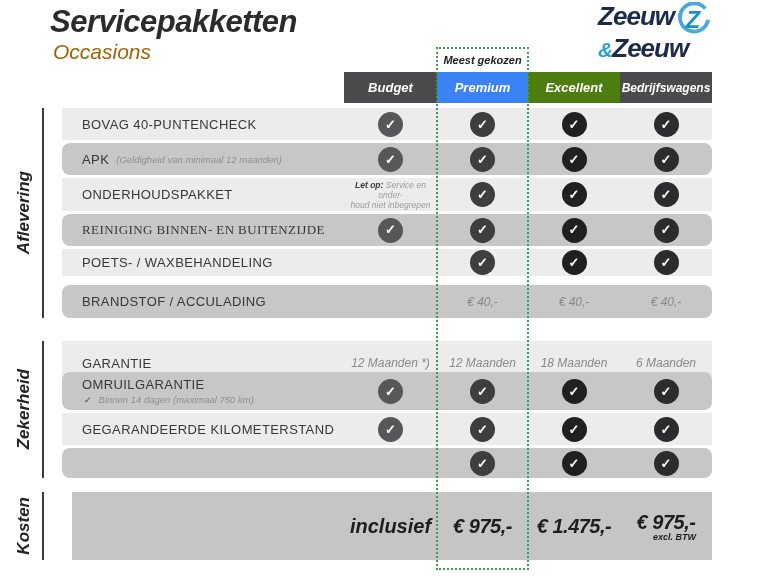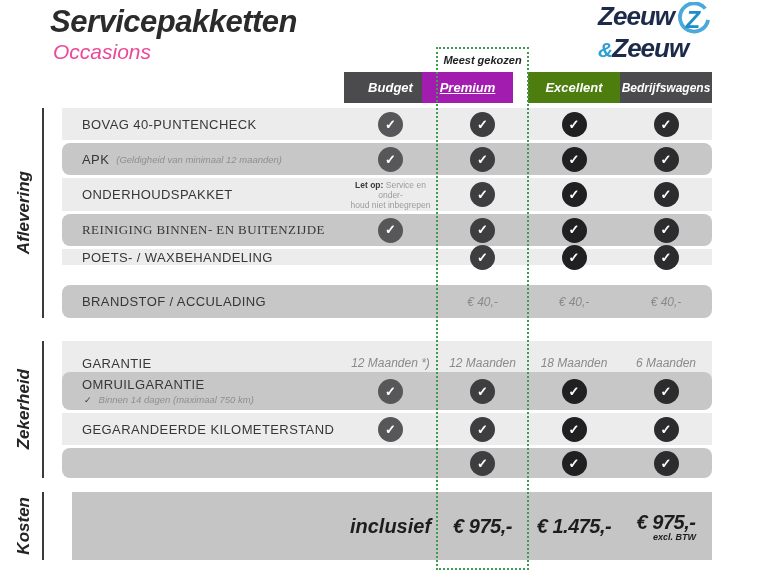--- a/index.html
+++ b/index.html
@@ -1,34 +1,34 @@
 <!DOCTYPE html>
 <html><head>
 <meta charset="utf-8">
 <style>
   * { margin:0; padding:0; box-sizing:border-box; }
   body { background:#fff; font-family:"Liberation Sans", sans-serif; }
   #page { position:relative; width:768px; height:576px; background:#fff; overflow:hidden; }
 
   
   .title { position:absolute; left:50px; top:4px; font-size:31px; font-weight:bold; font-style:italic; color:#2b2b2b; letter-spacing:-0.5px; }
-  .subtitle { position:absolute; left:53px; top:40px; font-size:21px; font-style:italic; color:#ec4899; }
+  .subtitle { position:absolute; left:53px; top:40px; font-size:21px; font-style:italic; color:#a16207; }
 
   
   .logo { position:absolute; right:58px; top:4px; line-height:24px; white-space:nowrap; }
   .logo .l1, .logo .l2 { font-size:26px; font-weight:bold; font-style:italic; color:#1c2b4a; letter-spacing:-1px; }
   .logo .amp { color:#2d9fd8; font-size:21px; }
   .logo .row1 { display:flex; align-items:flex-start; }
   .logo svg { margin-left:2px; margin-top:-2px; }
 
   
   .colhead { position:absolute; top:72px; height:31px; display:flex; align-items:center; justify-content:center;
              color:#fff; font-weight:bold; font-style:italic; font-size:13px; }
   .h-budget { left:344px; width:93px; background:#4b4b4d; }
-  .h-premium { left:422px; width:91px; background:#a21caf;text-decoration:underline; }
+  .h-premium { left:437px; width:91px; background:#3b82f6; }
   .h-excellent { left:528px; width:92px; background:#4d7c0f; }
   .h-bedrijfs { left:620px; width:92px; background:#4b4b4d; font-size:12px; }
 
   
   .premium-outline { position:absolute; left:436px; top:47px; width:93px; height:523px;
                      border:2px dotted #3f9b4f; pointer-events:none; z-index:6; }
   .badge { position:absolute; left:438px; top:49px; width:89px; height:22px; background:#fff; z-index:7;
            display:flex; align-items:center; justify-content:center;
            font-size:11px; font-weight:bold; font-style:italic; color:#222; }
 
@@ -56,21 +56,21 @@
   .c2 { left:466px; width:92px; }
   .c3 { left:558px; width:92px; }
   .tick { width:25px; height:25px; border-radius:50%; color:#fff; font-size:13px; font-weight:bold;
           display:flex; align-items:center; justify-content:center; }
   .c0 .tick { background:#57575a; }
   .c1 .tick { background:#3e3e40; }
   .c2 .tick { background:#202022; }
   .c3 .tick { background:#2c2c2e; }
   .cell.txt { font-size:12px; font-style:italic; color:#8a8a8a; }
 
-  .letop { font-size:8.5px; color:#9b9b9b; text-align:center; line-height:10px; }
+  .letop { font-size:8.5px; font-style:italic; color:#9b9b9b; text-align:center; line-height:10px; }
   .letop b { color:#3a3a3a; }
 
   
   .kosten-bar { position:absolute; left:72px; top:492px; width:640px; height:68px; background:#c5c5c6; }
   .price-cell { position:absolute; top:0; bottom:0; display:flex; align-items:center; justify-content:center;
                 font-weight:bold; font-style:italic; color:#1d1d1d; }
   .p0 { left:272px; width:93px; font-size:20px; }
   .p1 { left:365px; width:91px; font-size:20px; letter-spacing:-0.5px; }
   .p2 { left:456px; width:92px; font-size:20px; letter-spacing:-0.5px; }
   .p3 { left:548px; width:92px; font-size:20px; letter-spacing:-0.5px; flex-direction:column; }
@@ -190,21 +190,21 @@
         <span class="tick">✓</span>
       </div>
     <div class="cell c2">
         <span class="tick">✓</span>
       </div>
     <div class="cell c3">
         <span class="tick">✓</span>
       </div>
   </div>
 
-  <div class="row light" style="top:249px;height:16px;">
+  <div class="row light" style="top:249px;height:27px;">
     <div class="row-label">POETS- / WAXBEHANDELING</div>
     <div class="cell c0"></div>
     <div class="cell c1">
         <span class="tick">✓</span>
       </div>
     <div class="cell c2">
         <span class="tick">✓</span>
       </div>
     <div class="cell c3">
         <span class="tick">✓</span>

